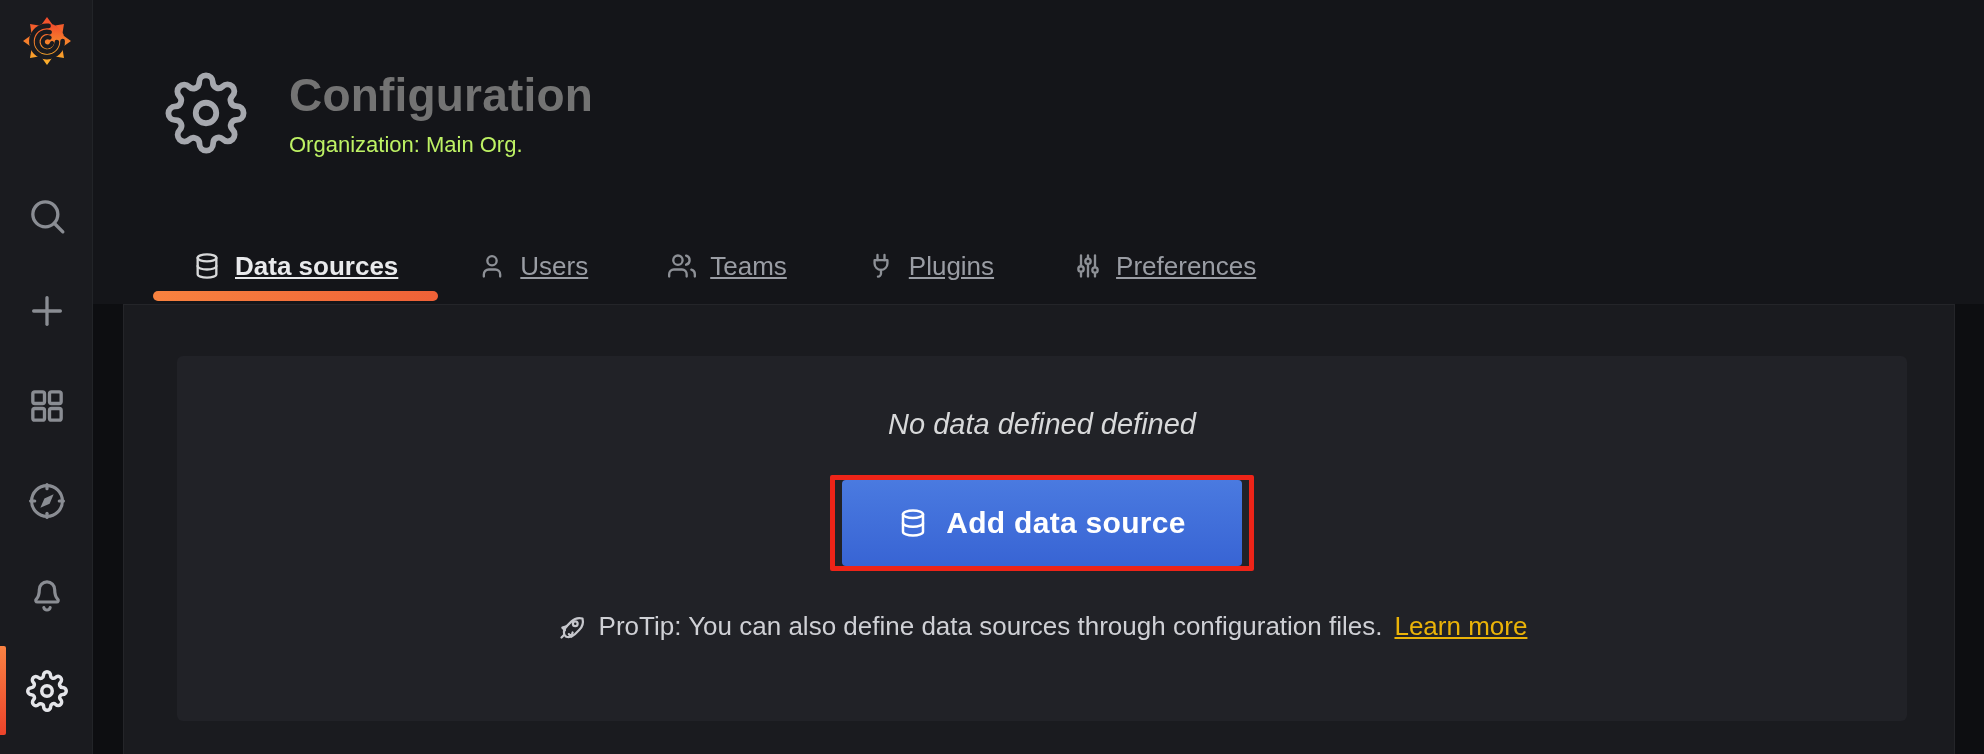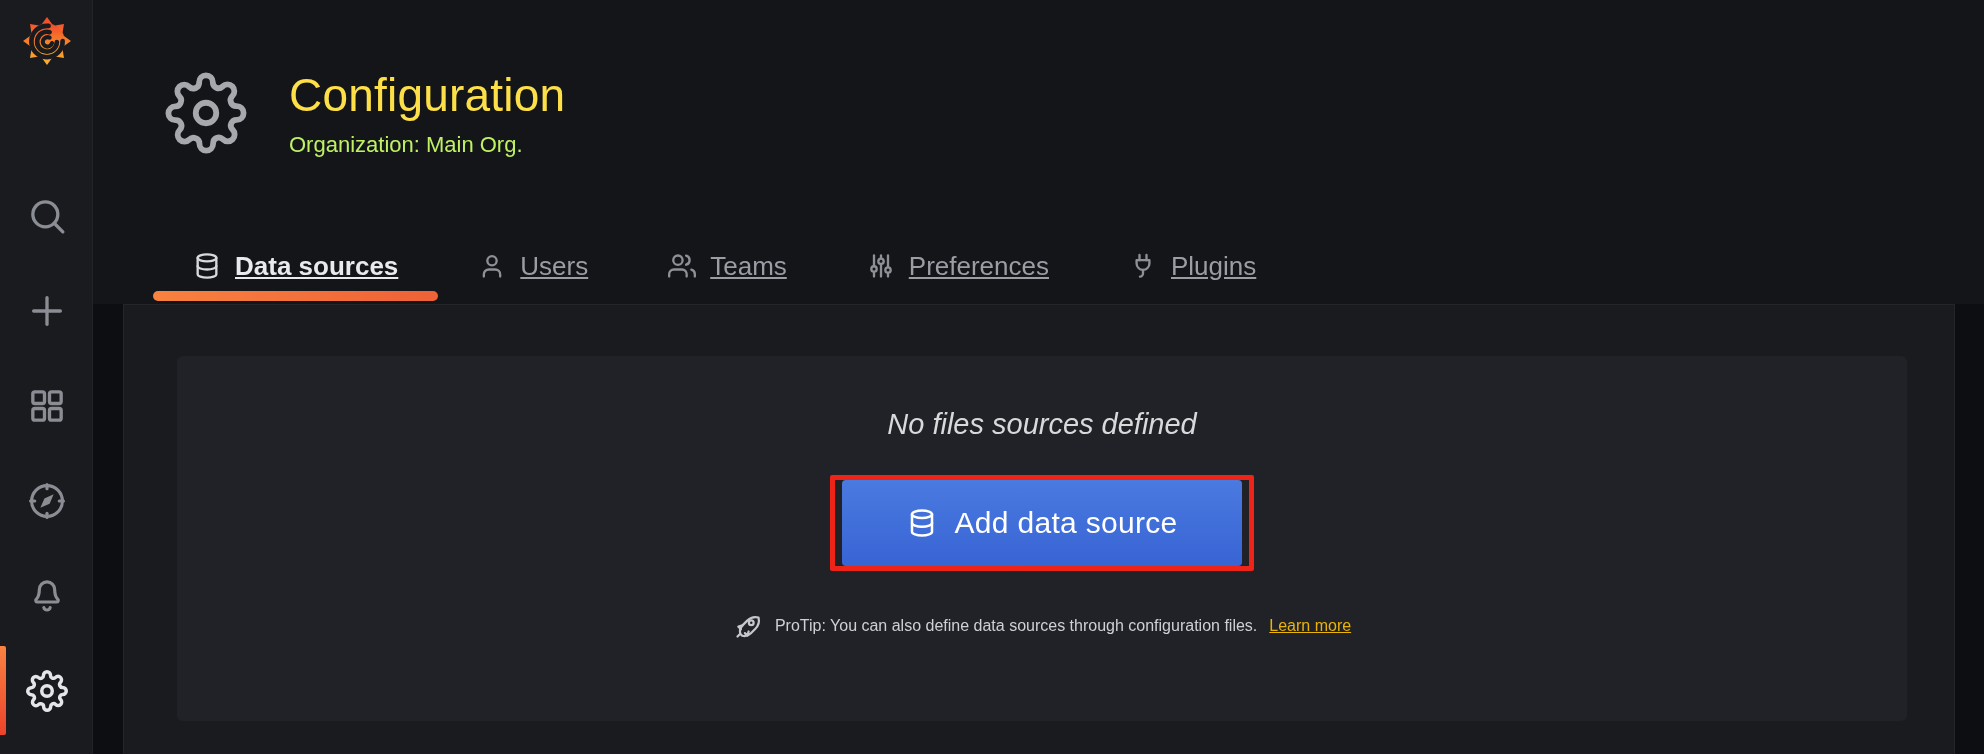--- a/index.html
+++ b/index.html
@@ -34,21 +34,21 @@
   }
 
   
   .header-band {
     position:absolute; left:93px; top:0; right:0; height:304px;
     background:#141519;
   }
   .page-header { position:absolute; left:72px; top:68px; display:flex; align-items:flex-start; }
   .page-header .big-gear { color:#a6a8ae; margin-top:4px; }
   .page-header .titles { margin-left:42px; }
-  .page-title { font-size:46px; font-weight:400; color:#fde047; letter-spacing:.2px;text-align:center; }
+  .page-title { font-size:46px; font-weight:700; color:#737373; letter-spacing:.2px;text-align:center; }
   .page-subtitle { font-size:22px; color:#bef264; margin-top:10px; }
 
   
   .tab-bar {
     position:absolute; left:0; right:0; bottom:0; height:76px;
     display:flex; align-items:center; padding-left:60px;
   }
   .tab {
     position:relative; height:100%;
     display:flex; align-items:center; gap:14px;
@@ -80,25 +80,25 @@
   }
   .empty-msg { margin-top:52px; font-size:29px; font-style:italic; color:#d8d9da; }
   .btn-highlight {
     margin-top:34px;
     border:5px solid #ee2418; border-radius:2px;
     padding:0 7px;
   }
   .add-btn {
     width:400px; height:86px; border:none; border-radius:4px;
     background:linear-gradient(180deg,#4a7ae0 0%,#3864d4 100%);
-    color:#ffffff; font-family:inherit; font-size:30px; font-weight:400;
+    color:#ffffff; font-family:inherit; font-size:30px; font-weight:700;
     display:flex; align-items:center; justify-content:center; gap:18px;
     cursor:pointer; letter-spacing:.3px;
   }
-  .protip { margin-top:40px; display:flex; align-items:center; gap:12px; font-size:16px; color:#cfd0d5; }
+  .protip { margin-top:40px; display:flex; align-items:flex-end; gap:12px; font-size:26px; color:#cfd0d5; }
   .protip .rocket { color:#c6c7cc; }
   .protip a { color:#eab308; font-weight:500; text-decoration:underline; cursor:pointer; }
 </style>
 </head>
 <body>
 
 <div class="sidebar">
   <div class="logo">
     <span>
       <svg viewBox="0 0 48 48" width="50" height="50">
@@ -217,49 +217,49 @@
           <path d="M16 21v-2a4 4 0 0 0-4-4H5a4 4 0 0 0-4 4v2"></path>
           <circle cx="8.5" cy="7" r="4"></circle>
           <path d="M23 21v-2a4 4 0 0 0-3-3.87"></path>
           <path d="M15.5 3.13a4 4 0 0 1 0 7.75"></path>
         </svg>
       </span>
       <span>Teams</span>
     </div>
     <div class="tab">
       <span class="t-icon">
+        <svg viewBox="0 0 24 24" width="28" height="28" fill="none" stroke="currentColor" stroke-width="2" stroke-linecap="round" stroke-linejoin="round">
+          <line x1="9" y1="2.5" x2="9" y2="7"></line>
+          <line x1="15" y1="2.5" x2="15" y2="7"></line>
+          <path d="M6.5 7h11v2.8a5.5 5.5 0 0 1-11 0z"></path>
+          <path d="M12 15.3v3.2a2.6 2.6 0 0 1-2.6 2.6"></path>
+        </svg>
+      </span>
+      <span>Plugins</span>
+    </div>
+    <div class="tab">
+      <span class="t-icon">
         <svg viewBox="0 0 24 24" width="28" height="28" fill="none" stroke="currentColor" stroke-width="2" stroke-linecap="round">
           <line x1="6" y1="3" x2="6" y2="21"></line>
             <line x1="12" y1="3" x2="12" y2="21"></line>
             <line x1="18" y1="3" x2="18" y2="21"></line>
           <circle cx="6" cy="14.5" r="2.3" fill="#141519"></circle>
           <circle cx="12" cy="8" r="2.3" fill="#141519"></circle>
           <circle cx="18" cy="15.5" r="2.3" fill="#141519"></circle>
         </svg>
       </span>
       <span>Preferences</span>
     </div>
-    <div class="tab">
-      <span class="t-icon">
-        <svg viewBox="0 0 24 24" width="28" height="28" fill="none" stroke="currentColor" stroke-width="2" stroke-linecap="round" stroke-linejoin="round">
-          <line x1="9" y1="2.5" x2="9" y2="7"></line>
-          <line x1="15" y1="2.5" x2="15" y2="7"></line>
-          <path d="M6.5 7h11v2.8a5.5 5.5 0 0 1-11 0z"></path>
-          <path d="M12 15.3v3.2a2.6 2.6 0 0 1-2.6 2.6"></path>
-        </svg>
-      </span>
-      <span>Plugins</span>
-    </div>
   </div>
 </div>
 
 <div class="content-region">
   <div class="content-section">
     <div class="card">
-      <div class="empty-msg">No files sources defined</div>
+      <div class="empty-msg">No data defined defined</div>
 
       <div class="btn-highlight">
         <button class="add-btn">
           <span>
             <svg viewBox="0 0 24 24" width="30" height="30" fill="none" stroke="#ffffff" stroke-width="2" stroke-linecap="round" stroke-linejoin="round">
               <ellipse cx="12" cy="5" rx="8" ry="3"></ellipse>
               <path d="M20 12c0 1.66-3.58 3-8 3s-8-1.34-8-3"></path>
               <path d="M4 5v14c0 1.66 3.58 3 8 3s8-1.34 8-3V5"></path>
             </svg>
           </span>

